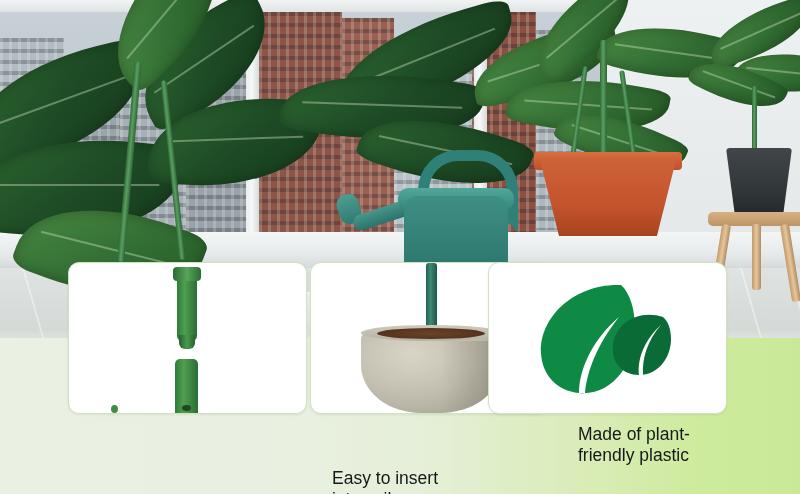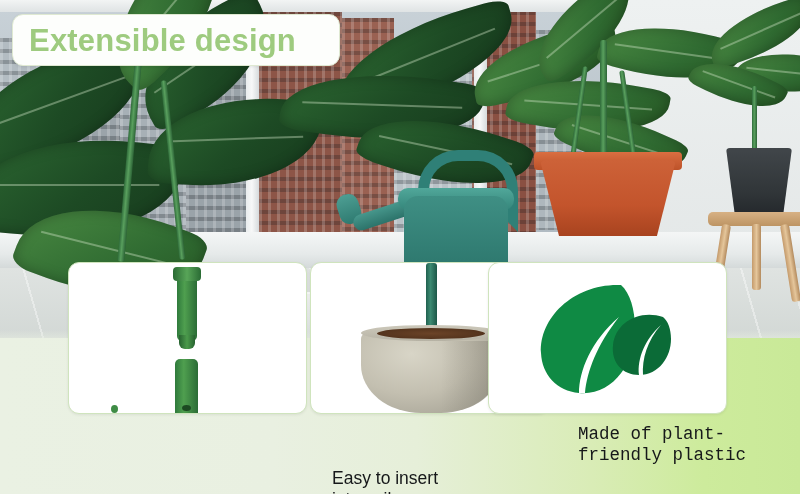--- a/index.html
+++ b/index.html
@@ -238,21 +238,21 @@
 
   .caption {
     position: absolute;
     font-size: 17.5px;
     color: #16181a;
     line-height: 1.22;
     white-space: pre-line;
   }
   .cap1 { left: 97px;  top: 424px; }
   .cap2 { left: 332px; top: 424px; margin-top: 44px; }
-  .cap3 { left: 578px; top: 424px; font-family: Liberation Mono, monospace; }
+  .cap3 { left: 578px; top: 424px; }
 
   
   .seg {
     position: absolute;
     background: linear-gradient(90deg,#2f7a3c 0%, #4f9f4f 38%, #2b6c36 100%);
     border-radius: 5px;
   }
   .seg-upper { left: 108px; top: 6px; width: 20px; height: 72px; }
   .seg-upper-collar {
     position: absolute; left: 104px; top: 4px; width: 28px; height: 14px;
@@ -402,23 +402,20 @@
     <div class="pot-dark"></div>
     <div class="stool"></div>
     <div class="stool-leg" style="left:716px; top:224px; transform:rotate(9deg)"></div>
     <div class="stool-leg" style="left:786px; top:224px; transform:rotate(-9deg)"></div>
     <div class="stool-leg" style="left:752px; top:224px; height:66px"></div>
   </div>
 
   <div class="band-fade"></div>
   <div class="band"></div>
 
-  <div class="title-banner">
-    <span class="title-text">Extensible design</span>
-  </div>
 
   <div class="card card1">
     <div class="seg seg-upper"></div>
     <div class="seg-upper-collar"></div>
     <div class="seg-upper-tip"></div>
     <div class="seg seg-lower"></div>
     <div class="seg-lower-hole"></div>
     <div class="seg-dot"></div>
   </div>
 

